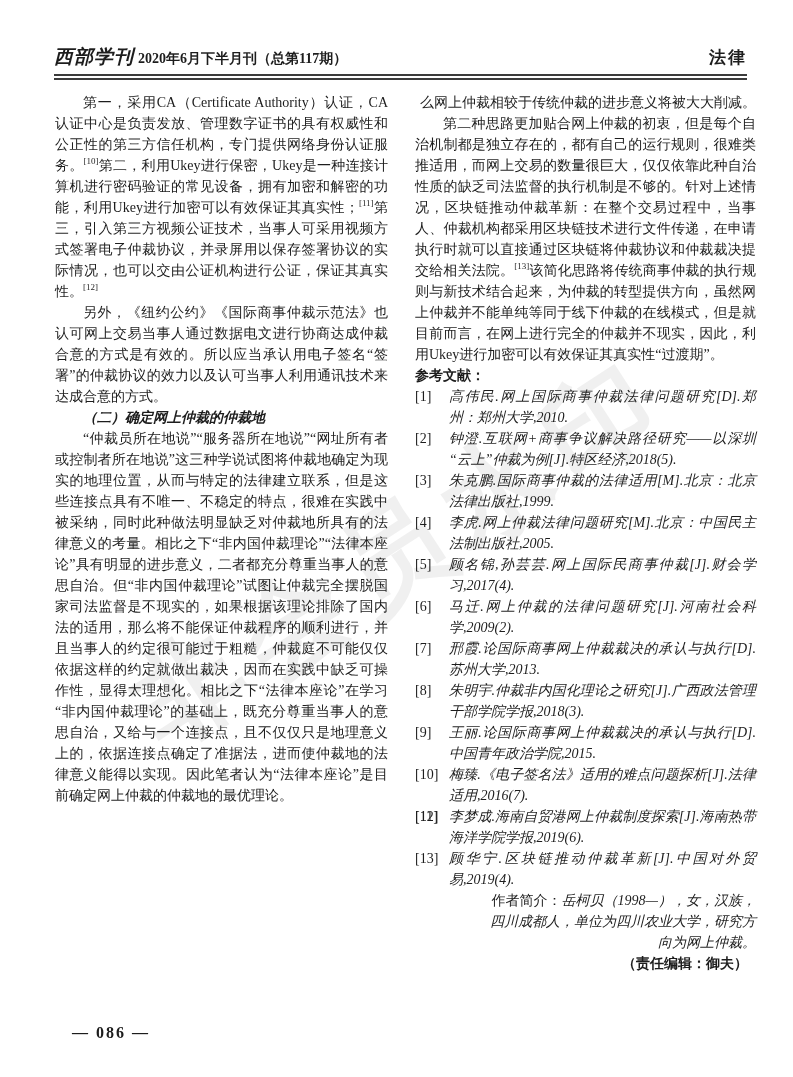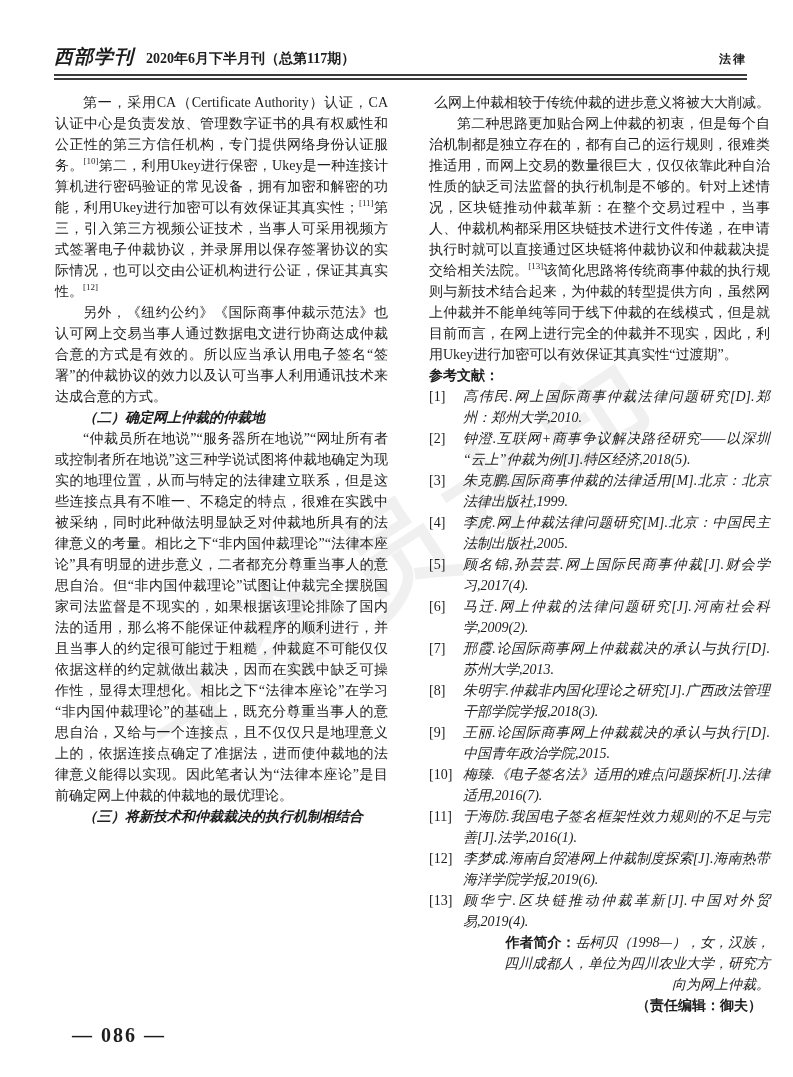--- a/index.html
+++ b/index.html
@@ -6,43 +6,43 @@
   .page{
     position:relative;width:793px;height:1077px;margin:0 auto;
     background:#ffffff;overflow:hidden;
     font-family:"Liberation Serif","DejaVu Serif",serif;
     color:#1d1d1d;
   }
   
   .header{position:absolute;left:54px;right:46px;top:44px;display:flex;align-items:baseline;justify-content:space-between;gap:45px;}
   .header-left{display:flex;align-items:baseline;}
   .journal-name{font-family:"DejaVu Serif","Liberation Serif",serif;font-style:italic;font-weight:bold;font-size:19px;letter-spacing:1px;}
-  .issue-info{font-size:14px;font-weight:bold;margin-left:12px;}
-  .section-label{font-weight:bold;font-size:12px;letter-spacing:2px;}
+  .issue-info{font-size:14px;font-weight:bold;margin-left:4px;}
+  .section-label{font-weight:bold;font-size:17px;letter-spacing:2px;}
   .double-rule{position:absolute;left:54px;right:46px;top:74px;height:2px;border-top:2px solid #3b3b3b;border-bottom:2px solid #3b3b3b;}
   
   .col{position:absolute;top:92px;font-size:14px;line-height:21px;text-align:justify;text-justify:inter-character;}
   .col-left{left:55px;width:333px;}
-  .col-right{left:429px;width:341px;}
+  .col-right{left:415px;width:341px;}
   .col p{margin:0;text-indent:2em;}
   .col p.no-indent{text-indent:0;text-align:right;}
   sup{font-size:9px;line-height:0;vertical-align:super;}
   .subhead{font-style:italic;font-weight:600;text-indent:2em;margin:0;}
   
   .refs-heading{font-weight:bold;margin-top:21px;text-indent:0 !important;}
   ol.refs{list-style:none;margin:0;padding:0;font-style:italic;}
   ol.refs li{position:relative;padding-left:34px;}
   .ref-label{position:absolute;left:0;top:0;font-style:normal;}
   
   .author{margin-top:22px;padding-left:70px;text-indent:-70px;}
-  .author-label{font-weight:bold;font-style:normal;}
+  .author-label{font-weight:normal;font-style:normal;}
   .author-text{font-style:italic;}
   .editor-note{text-align:right;font-weight:bold;margin-top:6px;padding-right:8px;text-indent:0 !important;}
   
-  .footer{position:absolute;left:72px;top:1024px;font-weight:bold;font-size:20px;letter-spacing:2px;}
+  .footer{position:absolute;left:72px;top:1024px;font-weight:bold;font-size:16px;letter-spacing:2px;}
   
   .watermark{
     position:absolute;left:40px;top:480px;width:720px;text-align:center;
     transform:rotate(-33deg);transform-origin:center;
     font-size:108px;font-weight:bold;letter-spacing:14px;
     color:rgba(70,70,70,0.08);pointer-events:none;white-space:nowrap;
     font-family:"Liberation Serif",serif;
   }
 </style>
 </head>
@@ -59,40 +59,39 @@
     </div>
     <span class="section-label">法律</span>
   </div>
   <div class="double-rule"></div>
 
   <div class="col col-left">
     <p><span>第一，采用CA（Certificate Authority）认证，CA认证中心是负责发放、管理数字证书的具有权威性和公正性的第三方信任机构，专门提供网络身份认证服务。</span><sup>[10]</sup><span>第二，利用Ukey进行保密，Ukey是一种连接计算机进行密码验证的常见设备，拥有加密和解密的功能，利用Ukey进行加密可以有效保证其真实性；</span><sup>[11]</sup><span>第三，引入第三方视频公证技术，当事人可采用视频方式签署电子仲裁协议，并录屏用以保存签署协议的实际情况，也可以交由公证机构进行公证，保证其真实性。</span><sup>[12]</sup></p>
     <p>另外，《纽约公约》《国际商事仲裁示范法》也认可网上交易当事人通过数据电文进行协商达成仲裁合意的方式是有效的。所以应当承认用电子签名“签署”的仲裁协议的效力以及认可当事人利用通讯技术来达成合意的方式。</p>
     <p class="subhead">（二）确定网上仲裁的仲裁地</p>
     <p>“仲裁员所在地说”“服务器所在地说”“网址所有者或控制者所在地说”这三种学说试图将仲裁地确定为现实的地理位置，从而与特定的法律建立联系，但是这些连接点具有不唯一、不稳定的特点，很难在实践中被采纳，同时此种做法明显缺乏对仲裁地所具有的法律意义的考量。相比之下“非内国仲裁理论”“法律本座论”具有明显的进步意义，二者都充分尊重当事人的意思自治。但“非内国仲裁理论”试图让仲裁完全摆脱国家司法监督是不现实的，如果根据该理论排除了国内法的适用，那么将不能保证仲裁程序的顺利进行，并且当事人的约定很可能过于粗糙，仲裁庭不可能仅仅依据这样的约定就做出裁决，因而在实践中缺乏可操作性，显得太理想化。相比之下“法律本座论”在学习“非内国仲裁理论”的基础上，既充分尊重当事人的意思自治，又给与一个连接点，且不仅仅只是地理意义上的，依据连接点确定了准据法，进而使仲裁地的法律意义能得以实现。因此笔者认为“法律本座论”是目前确定网上仲裁的仲裁地的最优理论。</p>
-    <p class="subhead">（三）将新技术和仲裁裁决的执行机制相结合</p>
   </div>
 
   <div class="col col-right">
     <p class="no-indent">么网上仲裁相较于传统仲裁的进步意义将被大大削减。</p>
     <p><span>第二种思路更加贴合网上仲裁的初衷，但是每个自治机制都是独立存在的，都有自己的运行规则，很难类推适用，而网上交易的数量很巨大，仅仅依靠此种自治性质的缺乏司法监督的执行机制是不够的。针对上述情况，区块链推动仲裁革新：在整个交易过程中，当事人、仲裁机构都采用区块链技术进行文件传递，在申请执行时就可以直接通过区块链将仲裁协议和仲裁裁决提交给相关法院。</span><sup>[13]</sup><span>该简化思路将传统商事仲裁的执行规则与新技术结合起来，为仲裁的转型提供方向，虽然网上仲裁并不能单纯等同于线下仲裁的在线模式，但是就目前而言，在网上进行完全的仲裁并不现实，因此，利用Ukey进行加密可以有效保证其真实性“过渡期”。</span></p>
 
     <p class="refs-heading">参考文献：</p>
     <ol class="refs">
       <li><span class="ref-label">[1]</span><span>高伟民.网上国际商事仲裁法律问题研究[D].郑州：郑州大学,2010.</span></li>
       <li><span class="ref-label">[2]</span><span>钟澄.互联网+商事争议解决路径研究——以深圳“云上”仲裁为例[J].特区经济,2018(5).</span></li>
       <li><span class="ref-label">[3]</span><span>朱克鹏.国际商事仲裁的法律适用[M].北京：北京法律出版社,1999.</span></li>
       <li><span class="ref-label">[4]</span><span>李虎.网上仲裁法律问题研究[M].北京：中国民主法制出版社,2005.</span></li>
       <li><span class="ref-label">[5]</span><span>顾名锦,孙芸芸.网上国际民商事仲裁[J].财会学习,2017(4).</span></li>
       <li><span class="ref-label">[6]</span><span>马迁.网上仲裁的法律问题研究[J].河南社会科学,2009(2).</span></li>
       <li><span class="ref-label">[7]</span><span>邢霞.论国际商事网上仲裁裁决的承认与执行[D].苏州大学,2013.</span></li>
       <li><span class="ref-label">[8]</span><span>朱明宇.仲裁非内国化理论之研究[J].广西政法管理干部学院学报,2018(3).</span></li>
       <li><span class="ref-label">[9]</span><span>王丽.论国际商事网上仲裁裁决的承认与执行[D].中国青年政治学院,2015.</span></li>
       <li><span class="ref-label">[10]</span><span>梅臻.《电子签名法》适用的难点问题探析[J].法律适用,2016(7).</span></li>
-      <li><span class="ref-label">[11]</span><span>于海防.我国电子签名框架性效力规则的不足与完善[J].法学,2016(1).</span></li>
+      <li><span class="ref-label">[11]</span></li>
       <li><span class="ref-label">[12]</span><span>李梦成.海南自贸港网上仲裁制度探索[J].海南热带海洋学院学报,2019(6).</span></li>
       <li><span class="ref-label">[13]</span><span>顾华宁.区块链推动仲裁革新[J].中国对外贸易,2019(4).</span></li>
     </ol>
 
     <p class="author no-indent"><span class="author-label">作者简介：</span><span class="author-text">岳柯贝（1998—），女，汉族，四川成都人，单位为四川农业大学，研究方向为网上仲裁。</span></p>
     <p class="editor-note no-indent">（责任编辑：御夫）</p>
   </div>
 
   <div class="footer">— 086 —</div>
 

